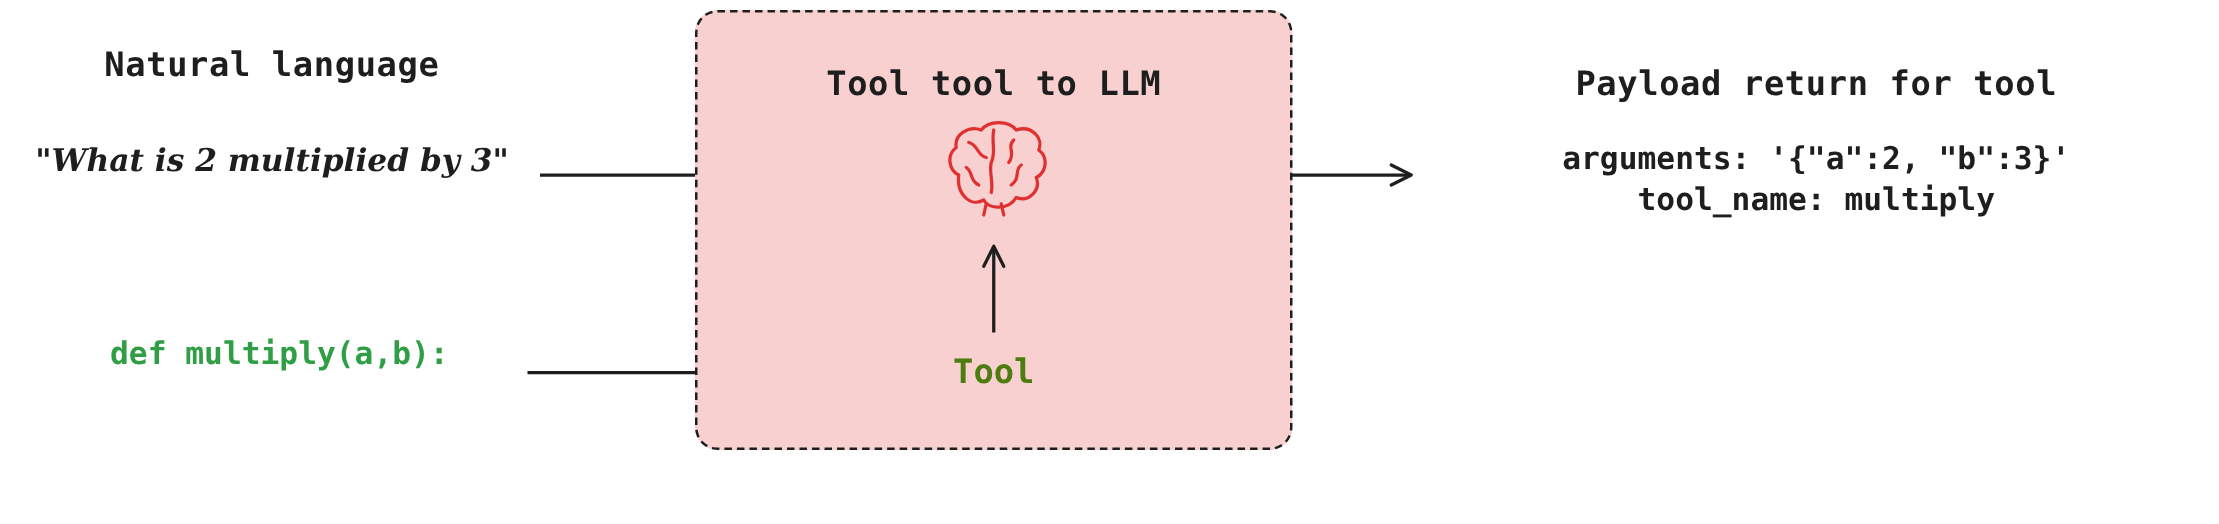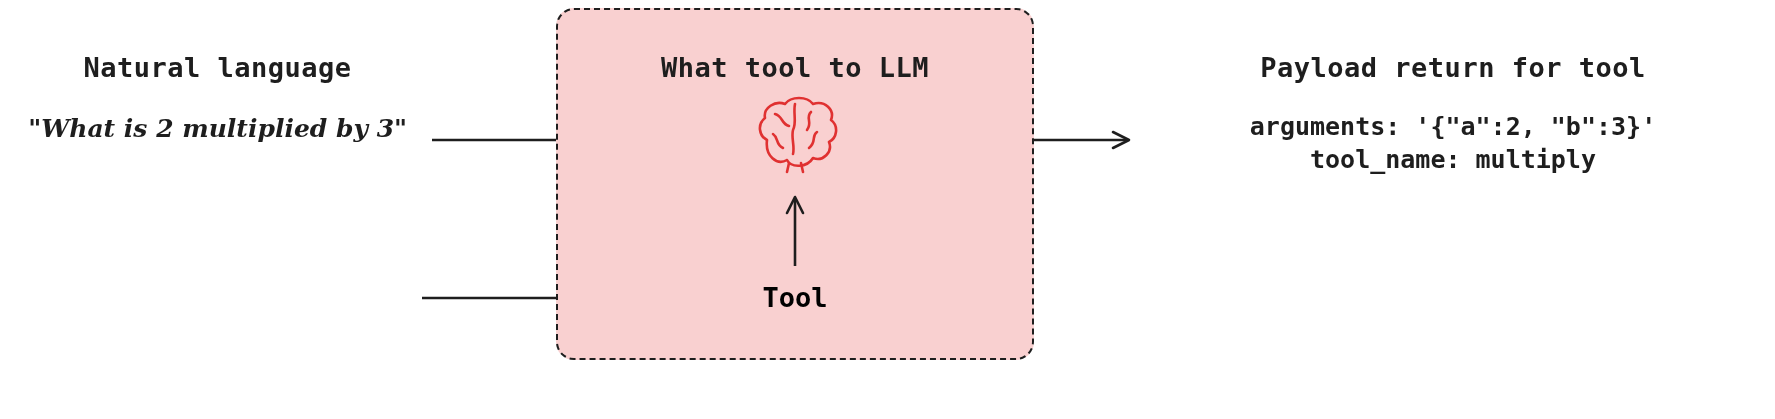--- a/index.html
+++ b/index.html
@@ -25,21 +25,21 @@
   .col-left {
     position: absolute;
     left: 15px;
     top: 0;
     width: 405px;
     text-align: center;
   }
   .left-heading {
     position: absolute;
     left: 0;
-    top: 52px;
+    top: 37px;
     width: 100%;
   }
   .quote {
     position: absolute;
     left: -10px;
     top: 114px;
     width: 105%;
     font-family: "DejaVu Serif", "Liberation Serif", serif;
     font-style: italic;
     font-weight: bold;
@@ -85,21 +85,21 @@
     left: 50%;
     top: 86px;
     transform: translateX(-50%);
   }
   .tool-label {
     position: absolute;
     left: 0;
     top: 272px;
     width: 100%;
     text-align: center;
-    color: #000000;
+    color: #4d7c0f;
     font-size: 27px;
     font-weight: bold;
   }
   .arrow-up {
     position: absolute;
     left: 50%;
     top: 184px;
     transform: translateX(-50%);
   }
   .col-right {
@@ -133,39 +133,40 @@
 <body>
 
 <div class="canvas">
 
   <div class="col-left">
     <div class="heading left-heading">Natural language</div>
     <div class="quote">"What is 2 multiplied by 3"</div>
   </div>
 
   <div class="code">
+    <div>def multiply(a,b):</div>
   </div>
 
   <svg class="arrow" style="left:430px; top:126px;" width="288" height="28">
     <line x1="2" y1="14" x2="281" y2="14" stroke="#1e1e1e" stroke-width="2.6"></line>
     <path d="M267 6 L283 14 L267 22" fill="none" stroke="#1e1e1e" stroke-width="2.6" stroke-linecap="round" stroke-linejoin="round"></path>
   </svg>
 
   <svg class="arrow" style="left:420px; top:284px;" width="328" height="28">
     <line x1="2" y1="14" x2="321" y2="14" stroke="#1e1e1e" stroke-width="2.6"></line>
     <path d="M307 6 L323 14 L307 22" fill="none" stroke="#1e1e1e" stroke-width="2.6" stroke-linecap="round" stroke-linejoin="round"></path>
   </svg>
 
   <svg class="arrow" style="left:872px; top:126px;" width="262" height="28">
     <line x1="2" y1="14" x2="255" y2="14" stroke="#1e1e1e" stroke-width="2.6"></line>
     <path d="M241 6 L257 14 L241 22" fill="none" stroke="#1e1e1e" stroke-width="2.6" stroke-linecap="round" stroke-linejoin="round"></path>
   </svg>
 
   <div class="bind-box">
-    <div class="box-heading heading">What tool to LLM</div>
+    <div class="box-heading heading">Tool tool to LLM</div>
 
     <svg class="brain" width="88" height="82" viewBox="0 0 88 82" fill="none" stroke="#e03131" stroke-width="2.6" stroke-linecap="round" stroke-linejoin="round">
       <path d="M16 44 C8 40 6 28 14 22 C12 12 24 4 34 8 C40 0 56 0 62 8 C74 4 84 14 80 24 C88 30 86 42 78 46 C82 56 72 66 62 62 C56 72 40 72 36 64 C26 70 14 60 16 44 Z" fill="#f9d0d0"></path>
       <path d="M44 8 C42 18 46 26 42 34 C40 42 44 50 42 58"></path>
       <path d="M24 18 C32 20 30 28 38 30"></path>
       <path d="M60 16 C54 22 62 26 56 34"></path>
       <path d="M22 38 C28 42 24 48 32 52"></path>
       <path d="M66 36 C60 40 66 46 58 52"></path>
       <path d="M38 67 L36 76 M50 67 L52 76"></path>
     </svg>

